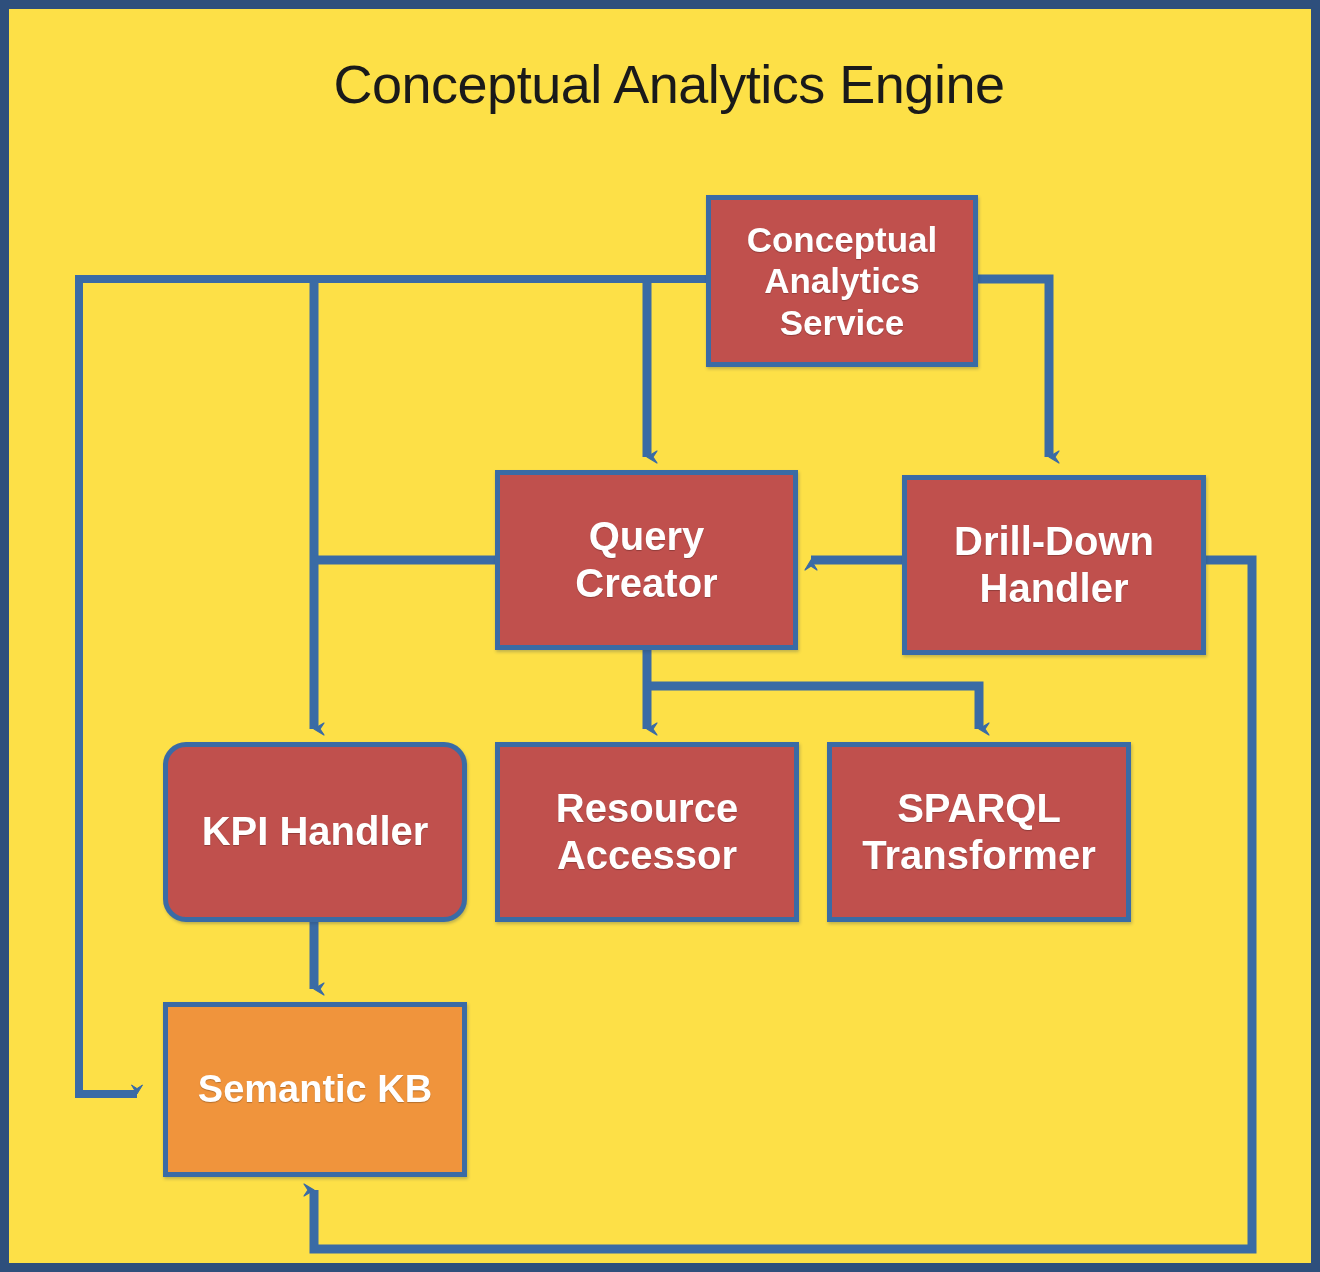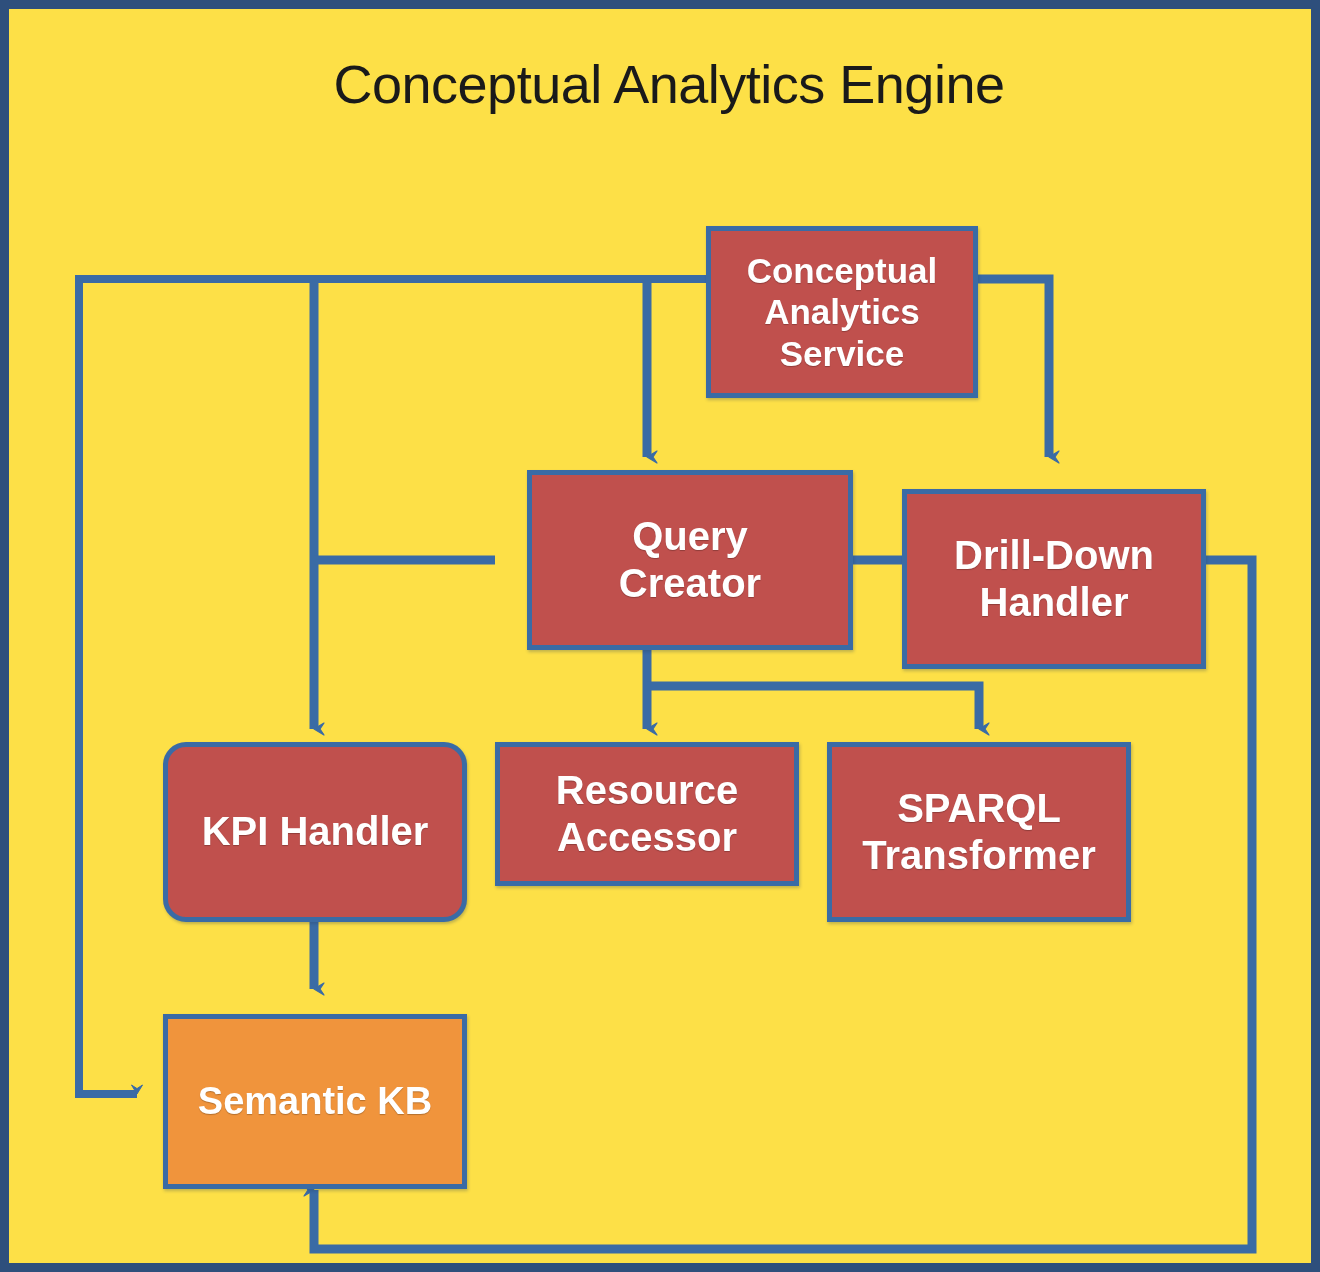--- a/index.html
+++ b/index.html
@@ -47,21 +47,21 @@
     color: #ffffff;
     font-weight: bold;
     line-height: 1.18;
     font-family: "Liberation Sans", sans-serif;
     text-shadow: 0 1px 1px rgba(0,0,0,0.25);
     box-shadow: 1px 2px 3px rgba(40,60,90,0.28);
     white-space: pre-line;
     z-index: 3;
   }
   .node.red   { background: #c0504d; }
-  .node.orange{ background: #f0943c; margin-top: 12px; }
+  .node.orange{ background: #f0943c; }
 </style>
 </head>
 <body>
 
 <div id="diagram-root">
 
   <div class="diagram-title">Conceptual Analytics Engine</div>
 
   <svg id="svg-layer" viewBox="0 0 1320 1272" xmlns="http://www.w3.org/2000/svg">
     <defs>
@@ -97,33 +97,33 @@
 
       <path d="M638,677 L970,677 L970,720" marker-end="url(#ah-down)"></path>
 
       <path d="M305,913 L305,980" marker-end="url(#ah-down)"></path>
 
       <path d="M1197,551 L1243,551 L1243,1240 L305,1240 L305,1181" marker-end="url(#ah-up)"></path>
 
     </g>
   </svg>
 
-  <div class="node red" style="left:697px; top:186px; width:272px; height:172px; font-size:35px;margin-top:31px;">Conceptual
+  <div class="node red" style="left:697px; top:186px; width:272px; height:172px; font-size:35px;">Conceptual
 Analytics
 Service</div>
 
-  <div class="node red" style="left:486px; top:461px; width:326px; height:180px; font-size:40px;margin-left:32px;">Query
+  <div class="node red" style="left:486px; top:461px; width:303px; height:180px; font-size:40px;">Query
 Creator</div>
 
-  <div class="node red" style="left:893px; top:480px; width:304px; height:180px; font-size:40px;">Drill-Down
+  <div class="node red" style="left:893px; top:466px; width:304px; height:180px; font-size:40px;">Drill-Down
 Handler</div>
 
   <div class="node red" style="left:154px; top:733px; width:304px; height:180px; font-size:40px;border-radius:23px;">KPI Handler</div>
 
-  <div class="node red" style="left:486px; top:733px; width:304px; height:144px; font-size:40px;">Resource
+  <div class="node red" style="left:486px; top:733px; width:304px; height:180px; font-size:40px;">Resource
 Accessor</div>
 
   <div class="node red" style="left:818px; top:733px; width:304px; height:180px; font-size:40px;">SPARQL
 Transformer</div>
 
   <div class="node orange" style="left:154px; top:993px; width:304px; height:175px; font-size:38px;">Semantic KB</div>
 
 </div>
 
 </body></html>

